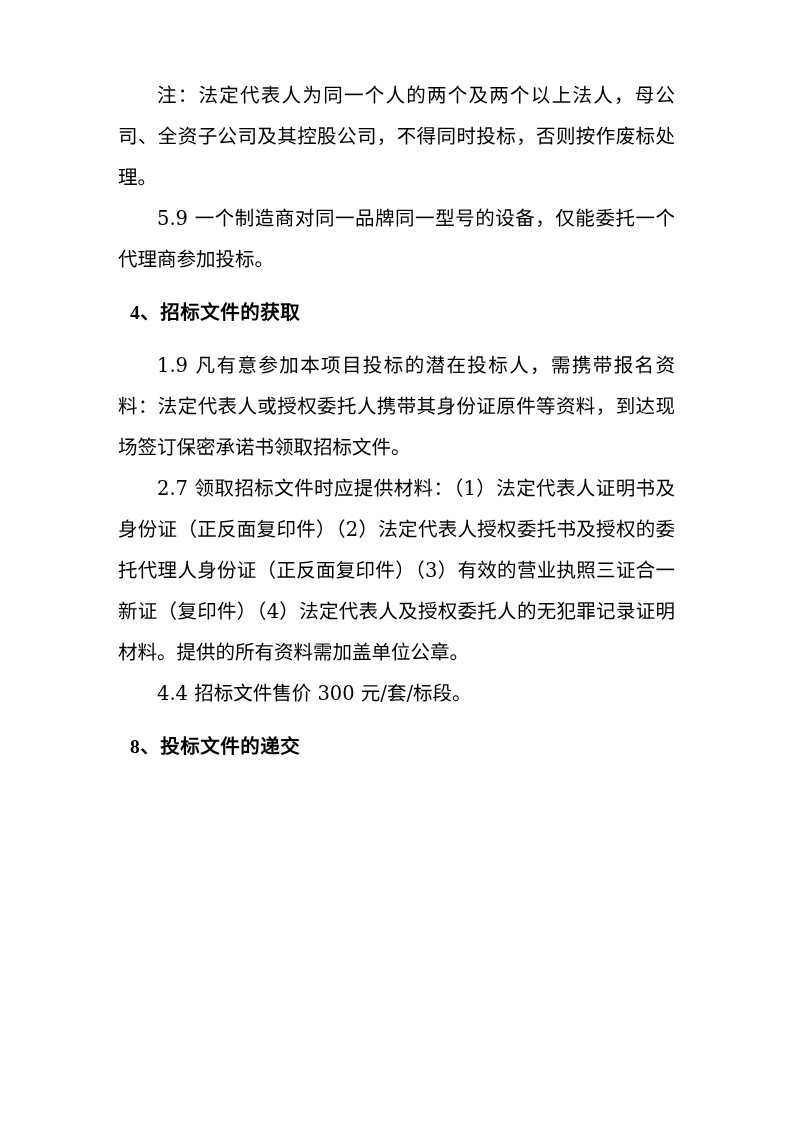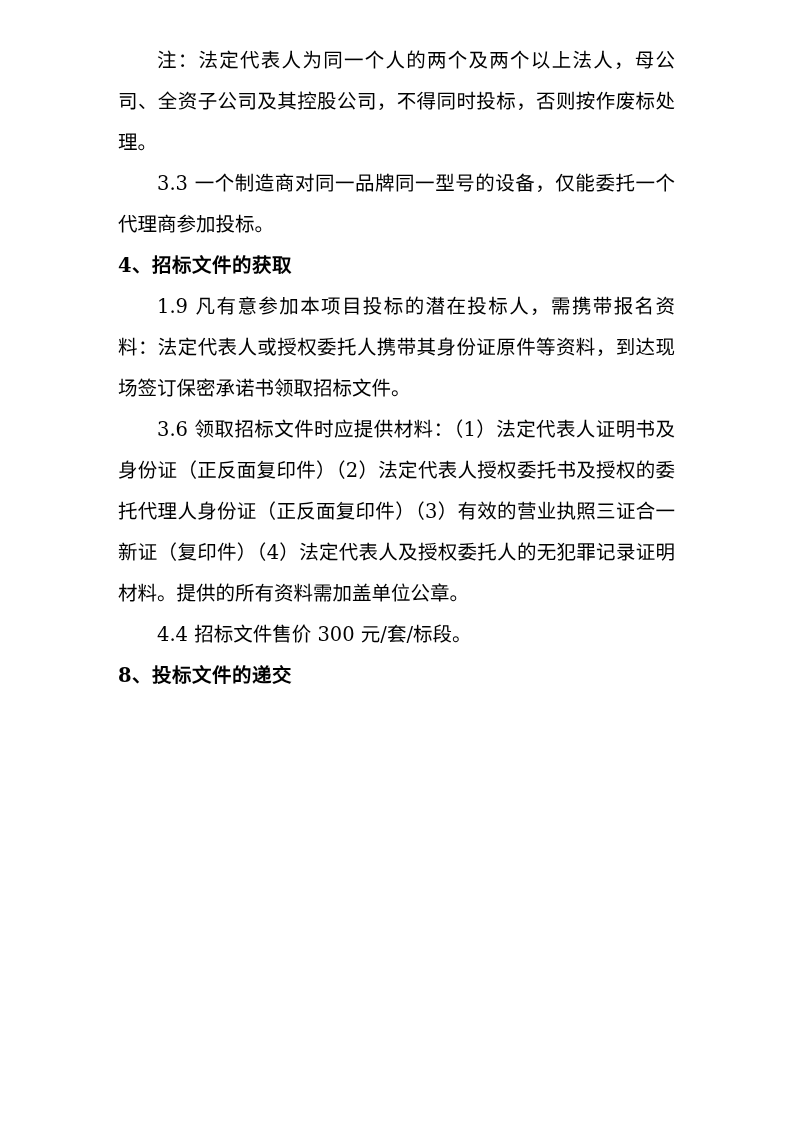--- a/index.html
+++ b/index.html
@@ -11,61 +11,62 @@
     width: 793px;
     height: 1122px;
     font-family: "DejaVu Serif", "Liberation Serif", serif;
     color: #000000;
   }
   .page {
     position: relative;
     width: 793px;
     height: 1068px;
     box-sizing: border-box;
-    padding: 40px 118px 60px 118px;
+    padding: 75px 118px 60px 118px;
     background: #ffffff;
   }
   .doc-body {
     font-size: 19.5px;
     line-height: 41px;
     text-align: justify;
     text-justify: inter-ideograph;
   }
   p.para {
     margin: 0 0 0 0;
     text-indent: 2em;
   }
   p.heading {
-    margin: 0;
+    margin: 12px;
     font-weight: bold;
     text-indent: 0;
     letter-spacing: 0.5px;
+    font-family: Liberation Serif, serif;
   }
   p.justify-spread {
     text-align: justify;
     text-align-last: justify;
   }
 </style>
 </head>
 <body>
 
 <div class="page">
   <div class="doc-body">
 
     <p class="para">注：法定代表人为同一个人的两个及两个以上法人，母公司、全资子公司及其控股公司，不得同时投标，否则按作废标处理。</p>
 
 
-    <p class="para">3.3 一个制造商对同一品牌同一型号的设备，仅能委托一个代理商参加投标。</p>
+    <p class="para">5.9 一个制造商对同一品牌同一型号的设备，仅能委托一个代理商参加投标。</p>
 
 
     <p class="heading">4、招标文件的获取</p>
 
     <p class="para">1.9 凡有意参加本项目投标的潜在投标人，需携带报名资料：法定代表人或授权委托人携带其身份证原件等资料，到达现场签订保密承诺书领取招标文件。</p>
 
 
-    <p class="para">3.6 领取招标文件时应提供材料：（1）法定代表人证明书及身份证（正反面复印件）（2）法定代表人授权委托书及授权的委托代理人身份证（正反面复印件）（3）有效的营业执照三证合一新证（复印件）（4）法定代表人及授权委托人的无犯罪记录证明材料。提供的所有资料需加盖单位公章。</p>
+    <p class="para">2.7 领取招标文件时应提供材料：（1）法定代表人证明书及身份证（正反面复印件）（2）法定代表人授权委托书及授权的委托代理人身份证（正反面复印件）（3）有效的营业执照三证合一新证（复印件）（4）法定代表人及授权委托人的无犯罪记录证明材料。提供的所有资料需加盖单位公章。</p>
 
     <p class="para">4.4 招标文件售价 300 元/套/标段。</p>
 
     <p class="heading">8、投标文件的递交</p>
 
   </div>
 </div>
 
 </body></html>

